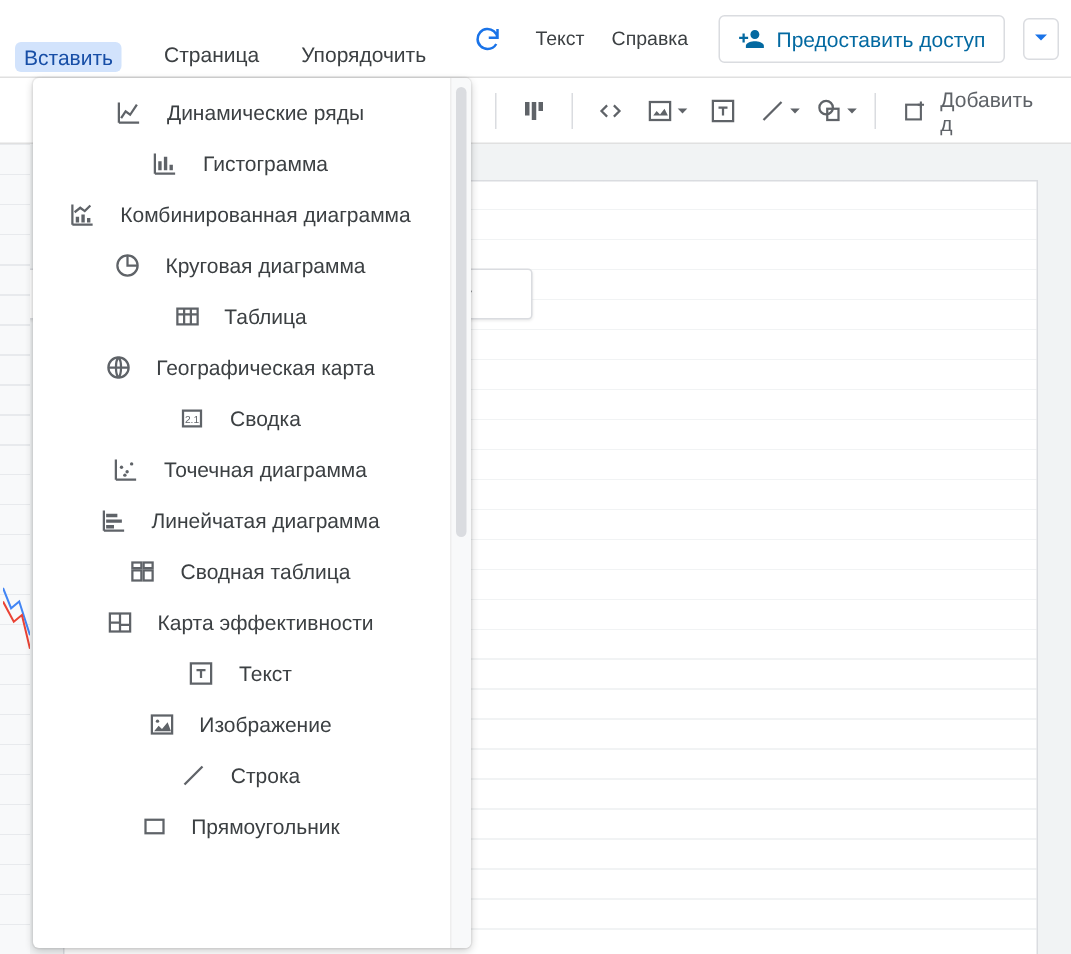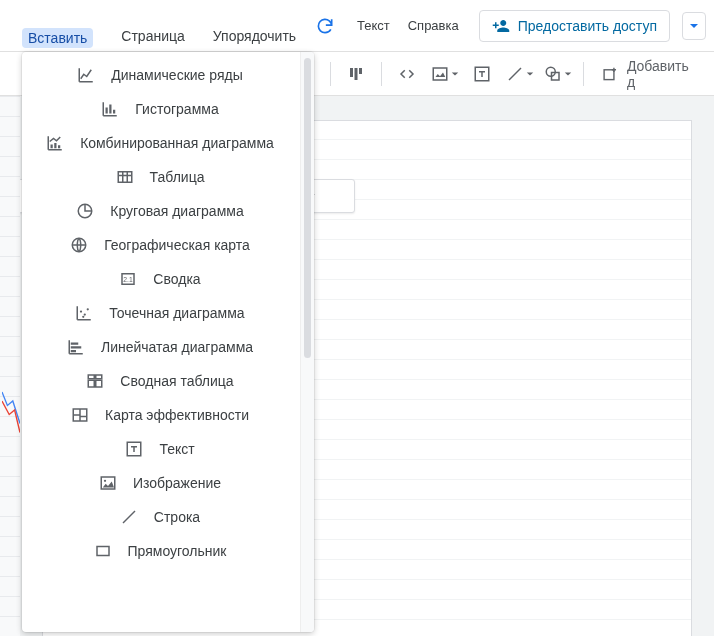--- a/index.html
+++ b/index.html
@@ -5,21 +5,21 @@
 * { margin:0; padding:0; box-sizing:border-box; font-family:Arial,Roboto,sans-serif; }
 body { width:714px; height:636px; background:#fff; overflow:hidden; position:relative; }
 
 .top-bar { height:52px; display:flex; align-items:center; justify-content:flex-end; padding:0 8px; gap:12px; border-bottom:1px solid #e0e0e0; }
 .refresh-btn { display:flex; flex-direction:column; align-items:center; padding:4px 10px; cursor:pointer; }
 .refresh-btn svg { color:#1a73e8; }
 .menu-label { font-size:13px; color:#3c4043; }
 .share-btn { display:flex; align-items:center; gap:8px; border:1px solid #dadce0; border-radius:4px; padding:6px 12px; color:#0369a1; font-size:14px; cursor:pointer; }
 .share-dropdown { border:1px solid #dadce0; border-radius:4px; padding:4px 6px; color:#1a73e8; cursor:pointer; }
 
-.menubar { position:absolute; top:28px; left:22px; display:flex; gap:28px; font-size:14px; color:#3c4043; }
+.menubar { position:absolute; top:28px; left:10px; display:flex; gap:28px; font-size:14px; color:#3c4043; }
 .menubar .active { background:#d2e3fc; border-radius:4px; padding:2px 6px; color:#174ea6; }
 
 .toolbar { height:44px; border-bottom:1px solid #e0e0e0; display:flex; align-items:center; padding:0 8px; gap:4px; }
 .toolbar-btn { width:36px; height:36px; display:flex; align-items:center; justify-content:center; cursor:pointer; border-radius:4px; color:#5f6368; }
 .tb-sep { width:1px; height:24px; background:#dadce0; margin:0 4px; }
 .add-data-btn { display:flex; align-items:center; gap:8px; padding:0 10px; color:#5f6368; font-size:14px; cursor:pointer; }
 
 .canvas { position:absolute; left:0; top:96px; right:0; bottom:0; display:flex; }
 .left-bg { width:20px; background:repeating-linear-gradient(0deg,#f8f9fa,#f8f9fa 19px,#e8eaed 19px,#e8eaed 20px),repeating-linear-gradient(90deg,#f8f9fa,#f8f9fa 19px,#e8eaed 19px,#e8eaed 20px); }
 .page-gray { flex:1; background:#f1f3f4; padding:24px 22px 0; overflow:hidden; }
@@ -166,31 +166,31 @@
       </div>
       <div class="menu-item">
         <svg width="18" height="18" viewBox="0 0 24 24">
           <path fill="none" stroke="currentColor" stroke-width="2" d="M3 21V3M3 21h18M5 10l5-4 4 3 5-5"></path>
           <path fill="currentColor" d="M6 14h3v5H6zM11 12h3v7h-3zM16 15h3v4h-3z"></path>
         </svg>
         <span>Комбинированная диаграмма</span>
       </div>
       <div class="menu-item">
         <svg width="18" height="18" viewBox="0 0 24 24">
+          <circle cx="12" cy="12" r="9" fill="none" stroke="currentColor" stroke-width="2"></circle>
+          <path fill="none" stroke="currentColor" stroke-width="2" d="M12 3v9h9"></path>
+        </svg>
+        <span>Круговая диаграмма</span>
+      </div>
+      <div class="menu-item">
+        <svg width="18" height="18" viewBox="0 0 24 24">
           <rect x="3" y="5" width="18" height="14" fill="none" stroke="currentColor" stroke-width="2"></rect>
           <path stroke="currentColor" stroke-width="2" d="M3 10h18M9 5v14M15 5v14"></path>
         </svg>
         <span>Таблица</span>
-      </div>
-      <div class="menu-item">
-        <svg width="18" height="18" viewBox="0 0 24 24">
-          <circle cx="12" cy="12" r="9" fill="none" stroke="currentColor" stroke-width="2"></circle>
-          <path fill="none" stroke="currentColor" stroke-width="2" d="M12 3v9h9"></path>
-        </svg>
-        <span>Круговая диаграмма</span>
       </div>
       <div class="menu-item">
         <svg width="18" height="18" viewBox="0 0 24 24">
           <circle cx="12" cy="12" r="9" fill="none" stroke="currentColor" stroke-width="2"></circle>
           <path fill="none" stroke="currentColor" stroke-width="2" d="M3 12h18M12 3c3 3 3 15 0 18M12 3c-3 3-3 15 0 18"></path>
         </svg>
         <span>Географическая карта</span>
       </div>
       <div class="menu-item">
         <svg width="18" height="18" viewBox="0 0 24 24">

